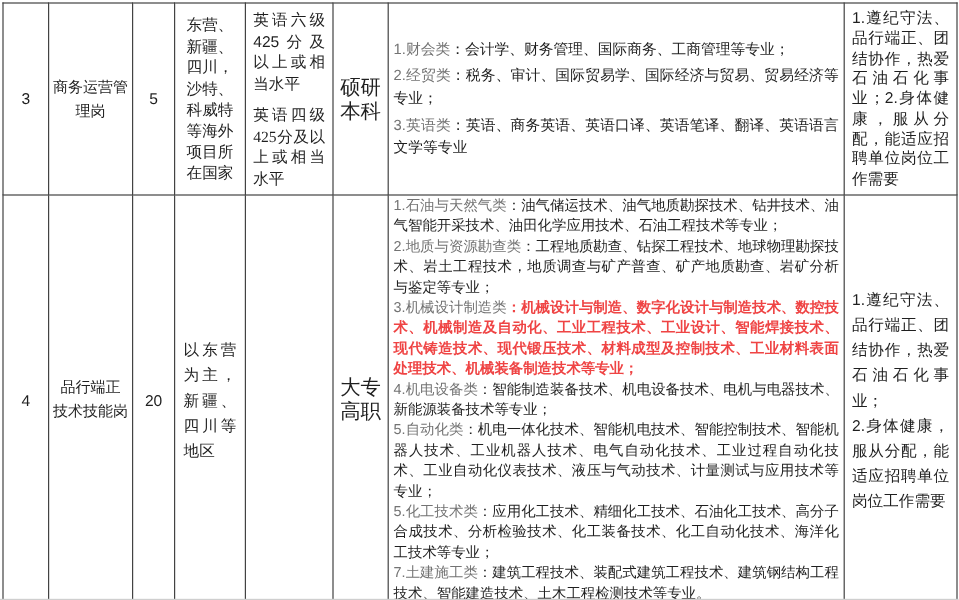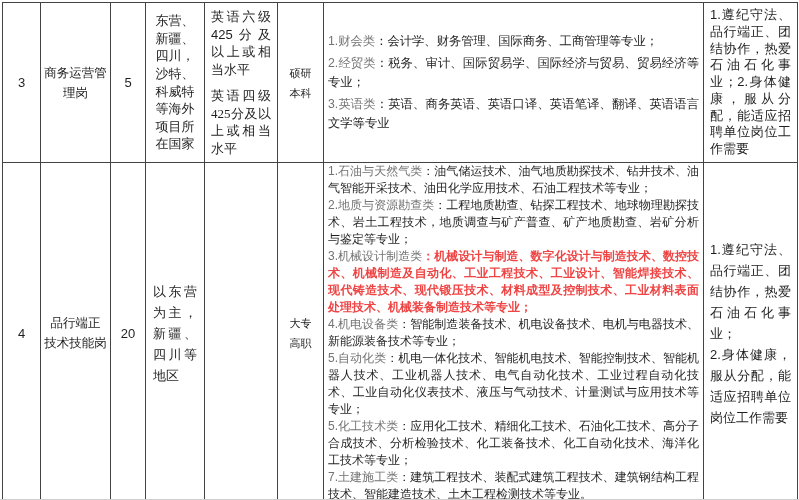--- a/index.html
+++ b/index.html
@@ -18,21 +18,21 @@
 
   .c-num{text-align:center;font-size:13px;}
   .c-pos{text-align:center;font-size:12.5px;line-height:20px;}
   .c-loc{font-size:13px;}
   .c-loc .locp{margin:0;padding:0 7px;}
   .r0 .c-loc .locp{line-height:17.6px;text-align:center;}
   .r1 .c-loc .locp{line-height:21px;text-align:justify;}
   .c-lang{font-size:13px;}
   .c-lang .langp{margin:0;padding:0 6px;text-align:justify;line-height:17.5px;}
   .c-lang .langp + .langp{margin-top:9px;font-family:Liberation Serif, serif;}
-  .c-edu{text-align:center;font-size:11px;line-height:20px;}
+  .c-edu{text-align:center;font-size:17px;line-height:20px;}
   .c-maj{padding:0 4px;}
   .c-maj p{margin:0;text-align:justify;}
   .r0 .c-maj{font-size:12.3px;}
   .r0 .c-maj p{line-height:19px;margin:3px 0;}
   .r1 .c-maj{font-size:12px;}
   .r1 .c-maj p{line-height:17px;}
   .c-maj b{font-weight:normal;color:#737373;}
   .c-maj p.bold-item span{font-weight:bold;color:#ef4444;}
   .c-oth{font-size:13px;padding:0 6px;}
   .c-oth p{margin:0;text-align:justify;}

